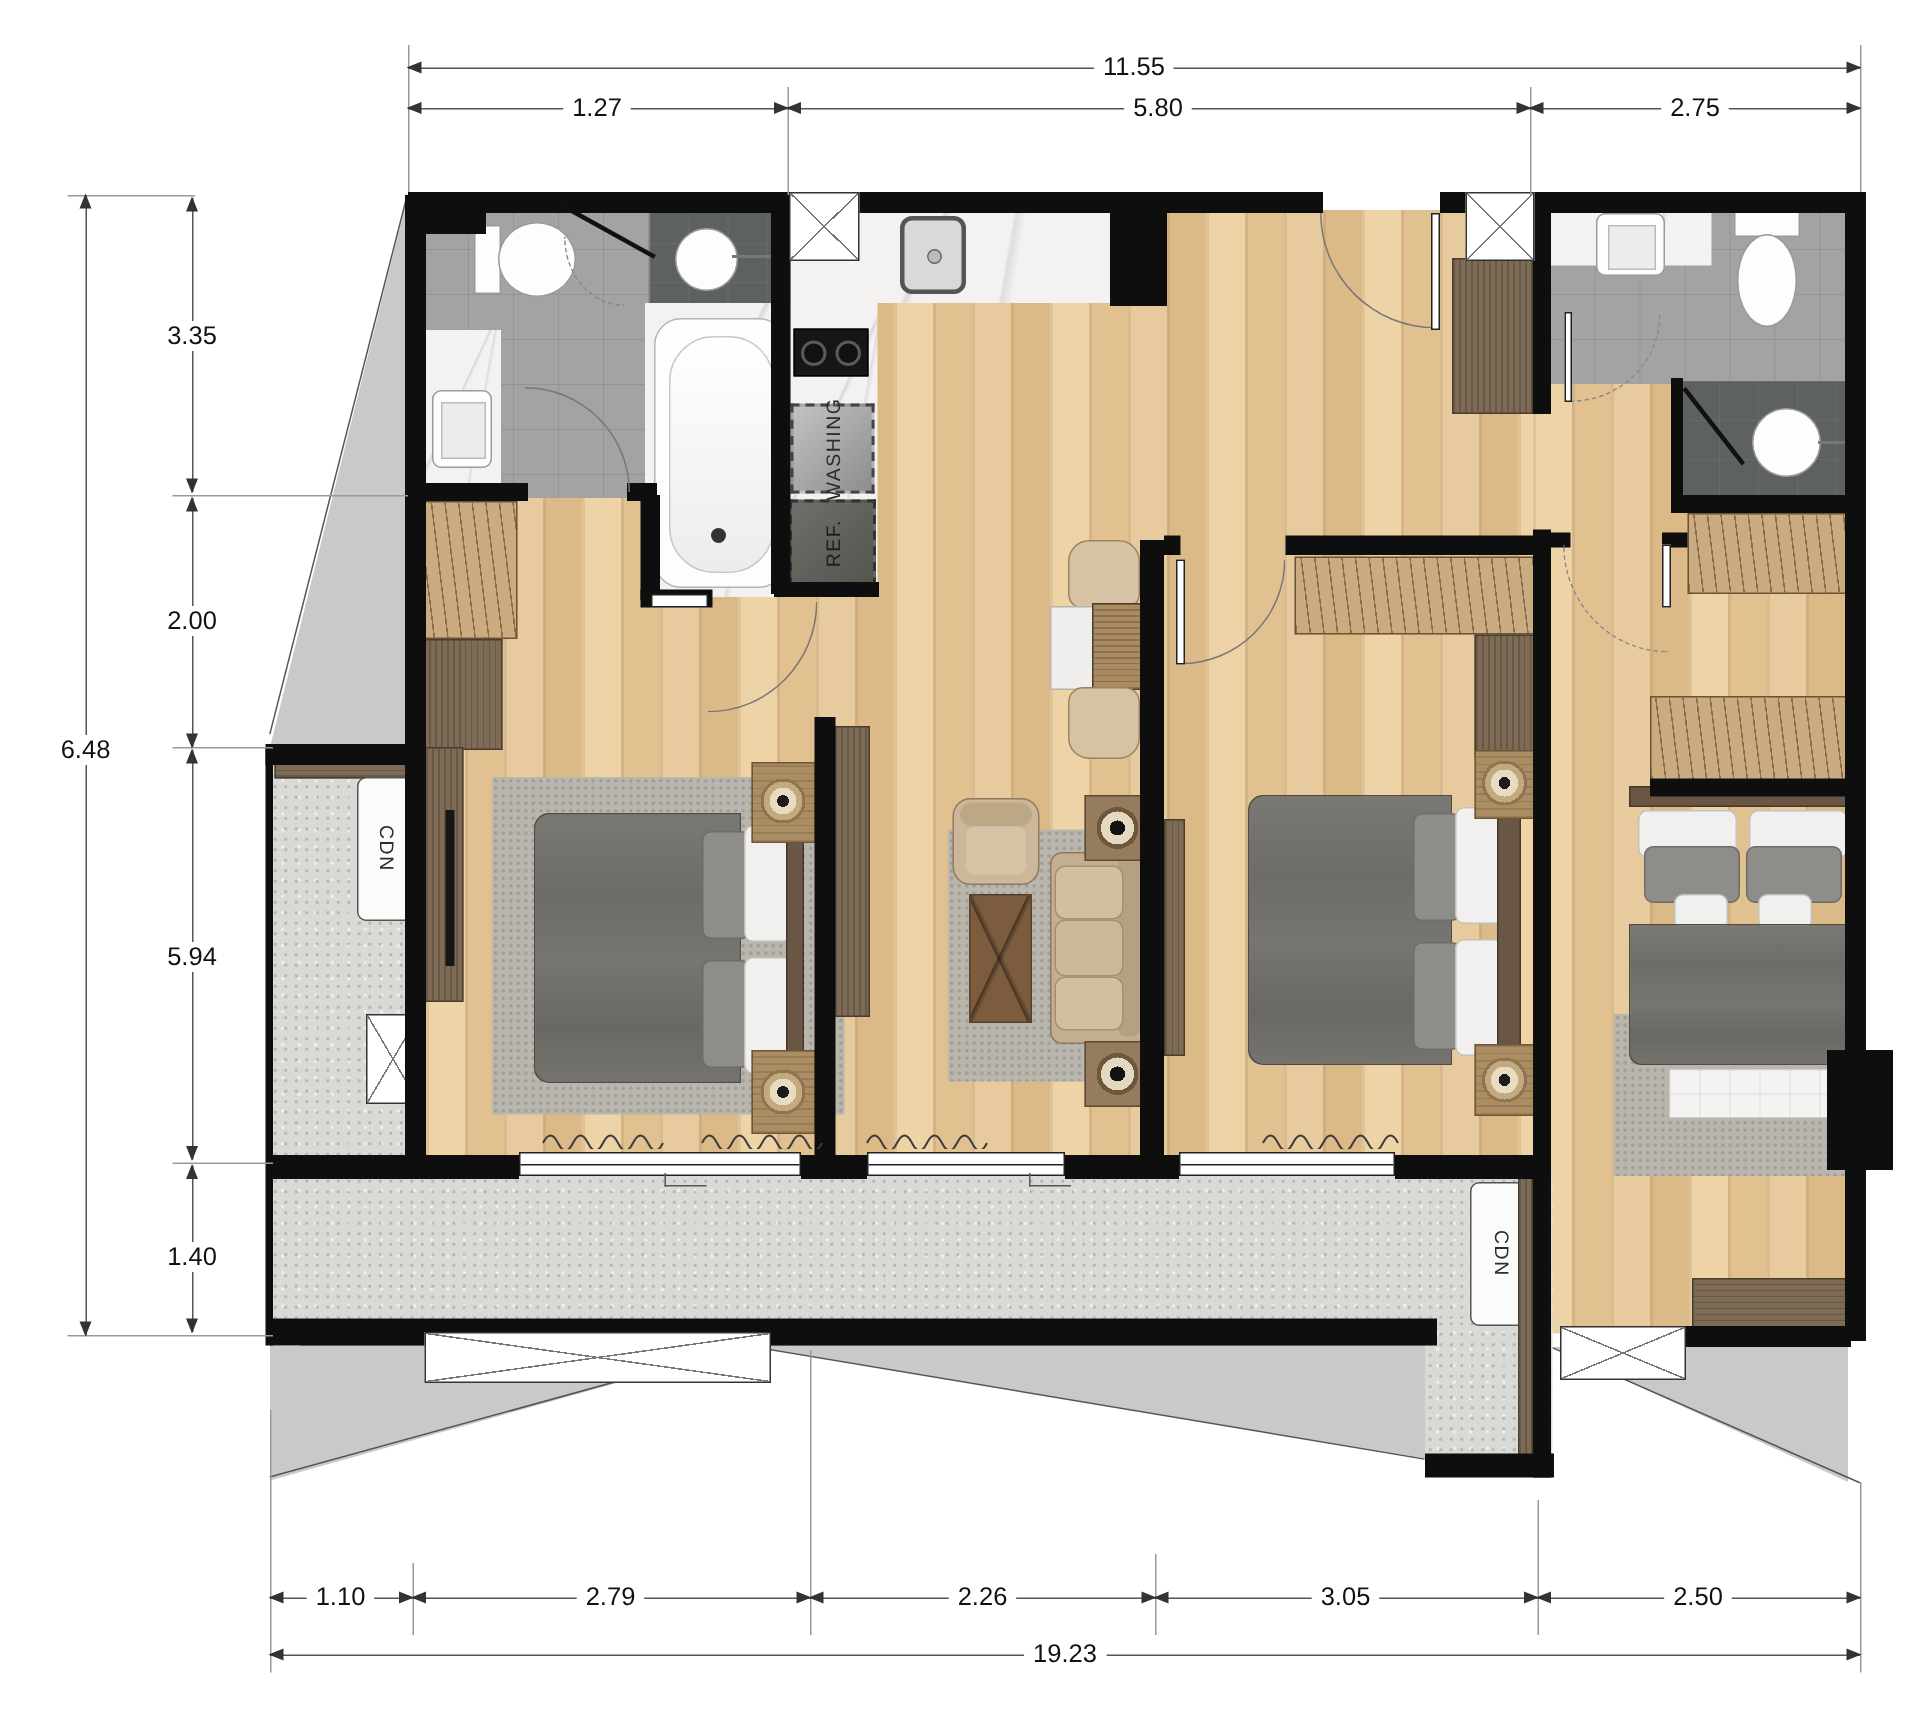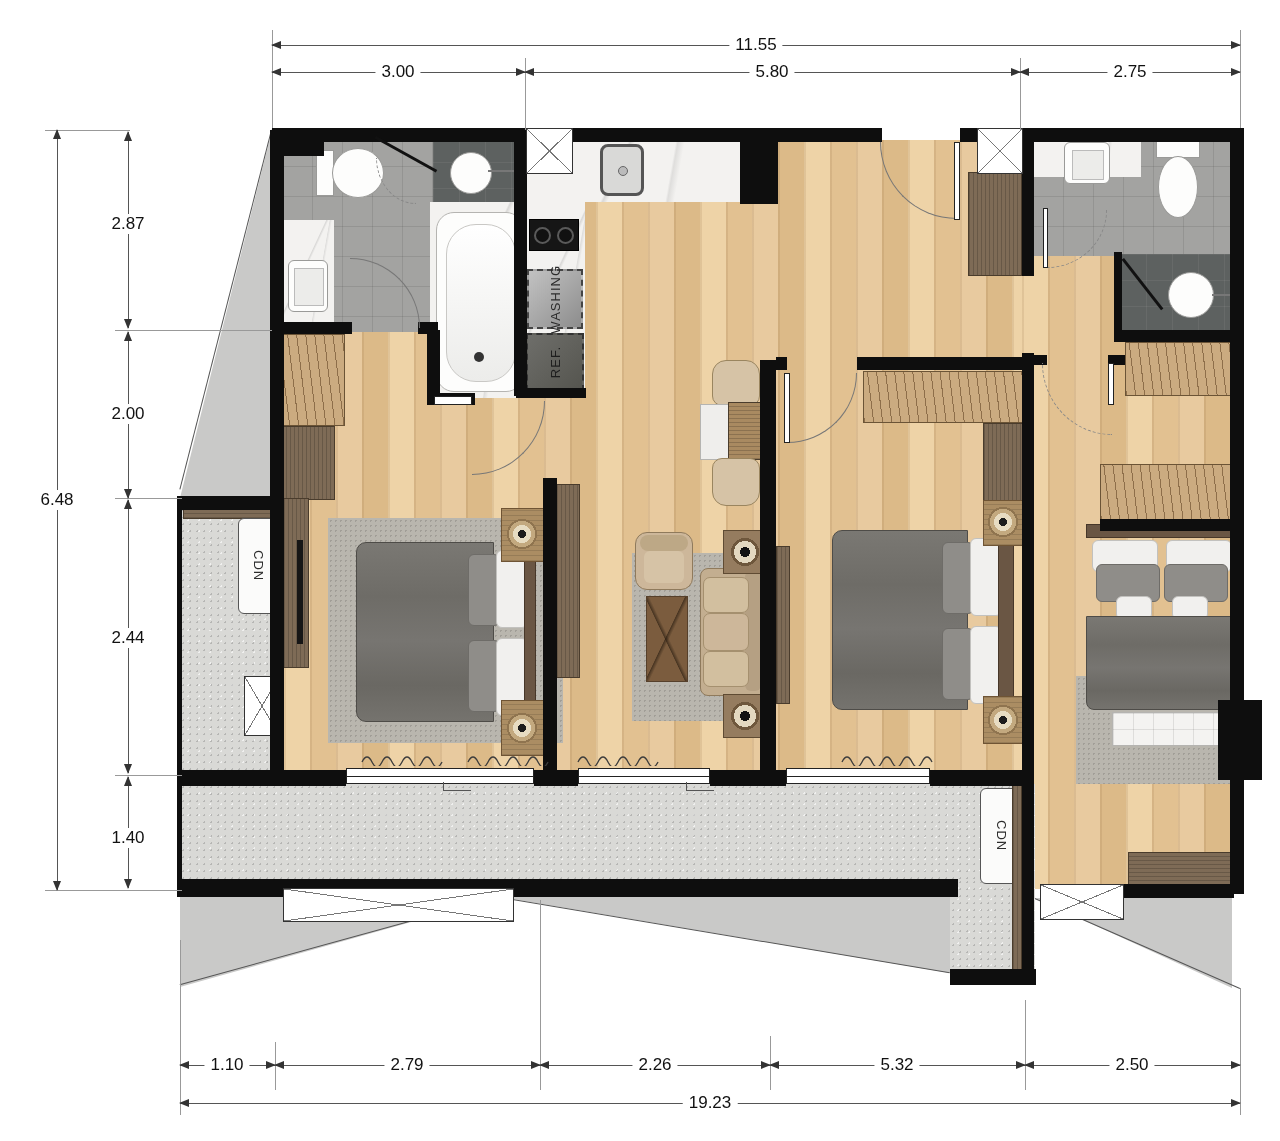--- a/index.html
+++ b/index.html
@@ -286,54 +286,54 @@
       <path d="M2 12 q5 -10 10 0 t10 0 t10 0 t10 0 t10 0 t10 0 t10 0 t10 0 t10 0" stroke="#3c3c3c" stroke-width="1.3" fill="none"></path>
     </svg>
 
   <div class="ext" style="left:272px;top:30px;width:1px;height:98px;"></div>
   <div class="ext" style="left:525px;top:58px;width:1px;height:72px;"></div>
   <div class="ext" style="left:1020px;top:58px;width:1px;height:72px;"></div>
   <div class="ext" style="left:1240px;top:30px;width:1px;height:98px;"></div>
   <div class="dimh" style="left:272px;top:45px;width:968px;"></div>
   <div class="dlab" style="left:756px;top:45px;">11.55</div>
   <div class="dimh" style="left:272px;top:72px;width:253px;"></div>
-  <div class="dlab" style="left:398px;top:72px;">3.00</div>
+  <div class="dlab" style="left:398px;top:72px;">1.27</div>
   <div class="dimh" style="left:525px;top:72px;width:495px;"></div>
   <div class="dlab" style="left:772px;top:72px;">5.80</div>
   <div class="dimh" style="left:1020px;top:72px;width:220px;"></div>
   <div class="dlab" style="left:1130px;top:72px;">2.75</div>
 
   <div class="ext" style="left:45px;top:130px;width:85px;height:1px;"></div>
   <div class="ext" style="left:115px;top:330px;width:157px;height:1px;"></div>
   <div class="ext" style="left:115px;top:498px;width:67px;height:1px;"></div>
   <div class="ext" style="left:115px;top:775px;width:67px;height:1px;"></div>
   <div class="ext" style="left:45px;top:890px;width:137px;height:1px;"></div>
   <div class="dimv" style="left:57px;top:130px;height:760px;"></div>
   <div class="dlab" style="left:57px;top:500px;">6.48</div>
   <div class="dimv" style="left:128px;top:132px;height:196px;"></div>
-  <div class="dlab" style="left:128px;top:224px;">2.87</div>
+  <div class="dlab" style="left:128px;top:224px;">3.35</div>
   <div class="dimv" style="left:128px;top:332px;height:166px;"></div>
   <div class="dlab" style="left:128px;top:414px;">2.00</div>
   <div class="dimv" style="left:128px;top:500px;height:273px;"></div>
-  <div class="dlab" style="left:128px;top:638px;">2.44</div>
+  <div class="dlab" style="left:128px;top:638px;">5.94</div>
   <div class="dimv" style="left:128px;top:777px;height:111px;"></div>
   <div class="dlab" style="left:128px;top:838px;">1.40</div>
 
   <div class="ext" style="left:180px;top:940px;width:1px;height:175px;"></div>
   <div class="ext" style="left:275px;top:1042px;width:1px;height:48px;"></div>
   <div class="ext" style="left:540px;top:900px;width:1px;height:190px;"></div>
   <div class="ext" style="left:770px;top:1036px;width:1px;height:54px;"></div>
   <div class="ext" style="left:1025px;top:1000px;width:1px;height:90px;"></div>
   <div class="ext" style="left:1240px;top:988px;width:1px;height:127px;"></div>
   <div class="dimh" style="left:180px;top:1065px;width:95px;"></div>
   <div class="dlab" style="left:227px;top:1065px;">1.10</div>
   <div class="dimh" style="left:275px;top:1065px;width:265px;"></div>
   <div class="dlab" style="left:407px;top:1065px;">2.79</div>
   <div class="dimh" style="left:540px;top:1065px;width:230px;"></div>
   <div class="dlab" style="left:655px;top:1065px;">2.26</div>
   <div class="dimh" style="left:770px;top:1065px;width:255px;"></div>
-  <div class="dlab" style="left:897px;top:1065px;">5.32</div>
+  <div class="dlab" style="left:897px;top:1065px;">3.05</div>
   <div class="dimh" style="left:1025px;top:1065px;width:215px;"></div>
   <div class="dlab" style="left:1132px;top:1065px;">2.50</div>
   <div class="dimh" style="left:180px;top:1103px;width:1060px;"></div>
   <div class="dlab" style="left:710px;top:1103px;">19.23</div>
 
 </div>
 
 </body></html>

